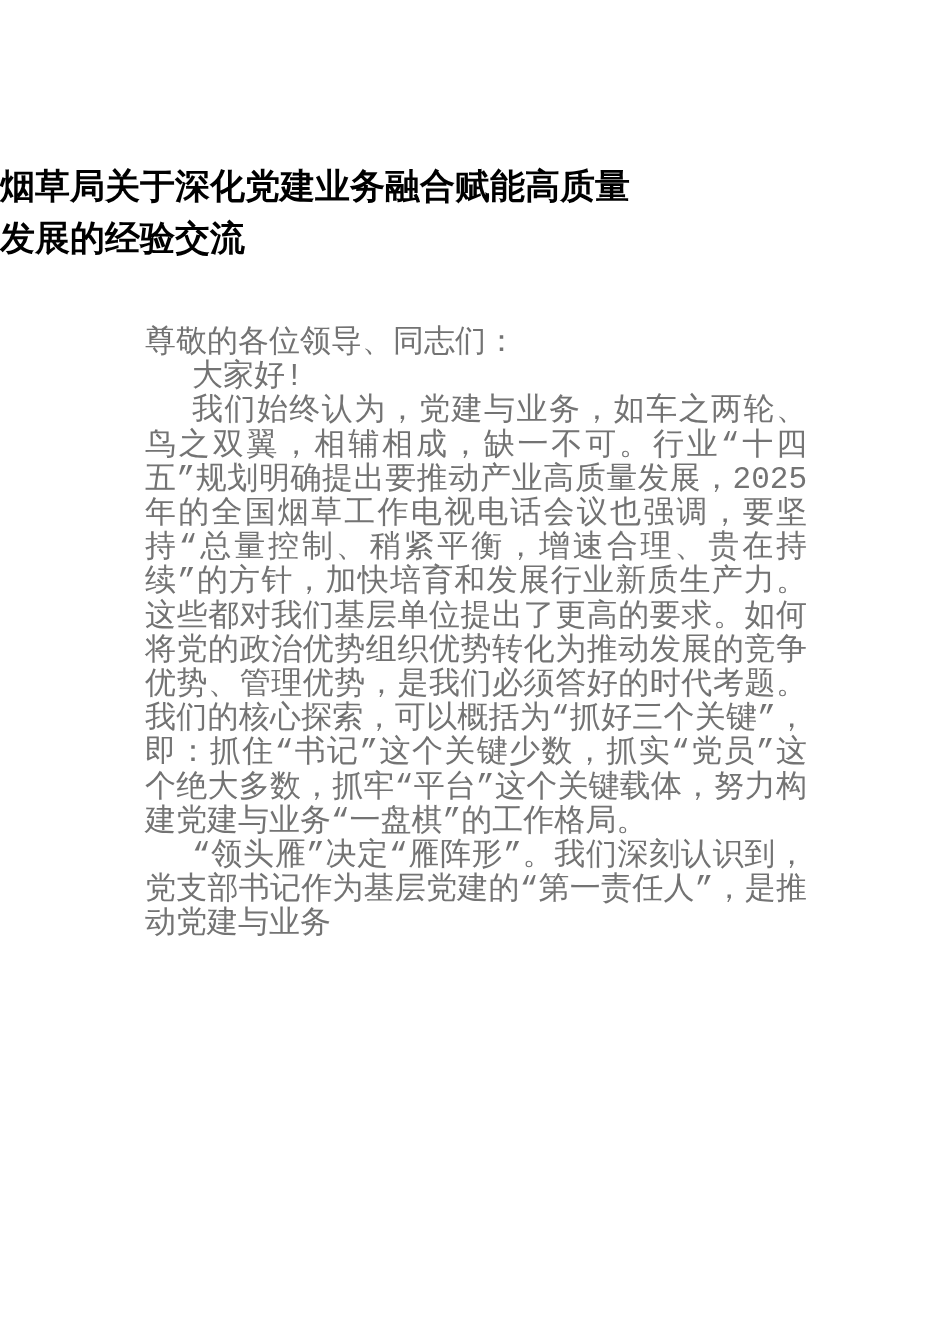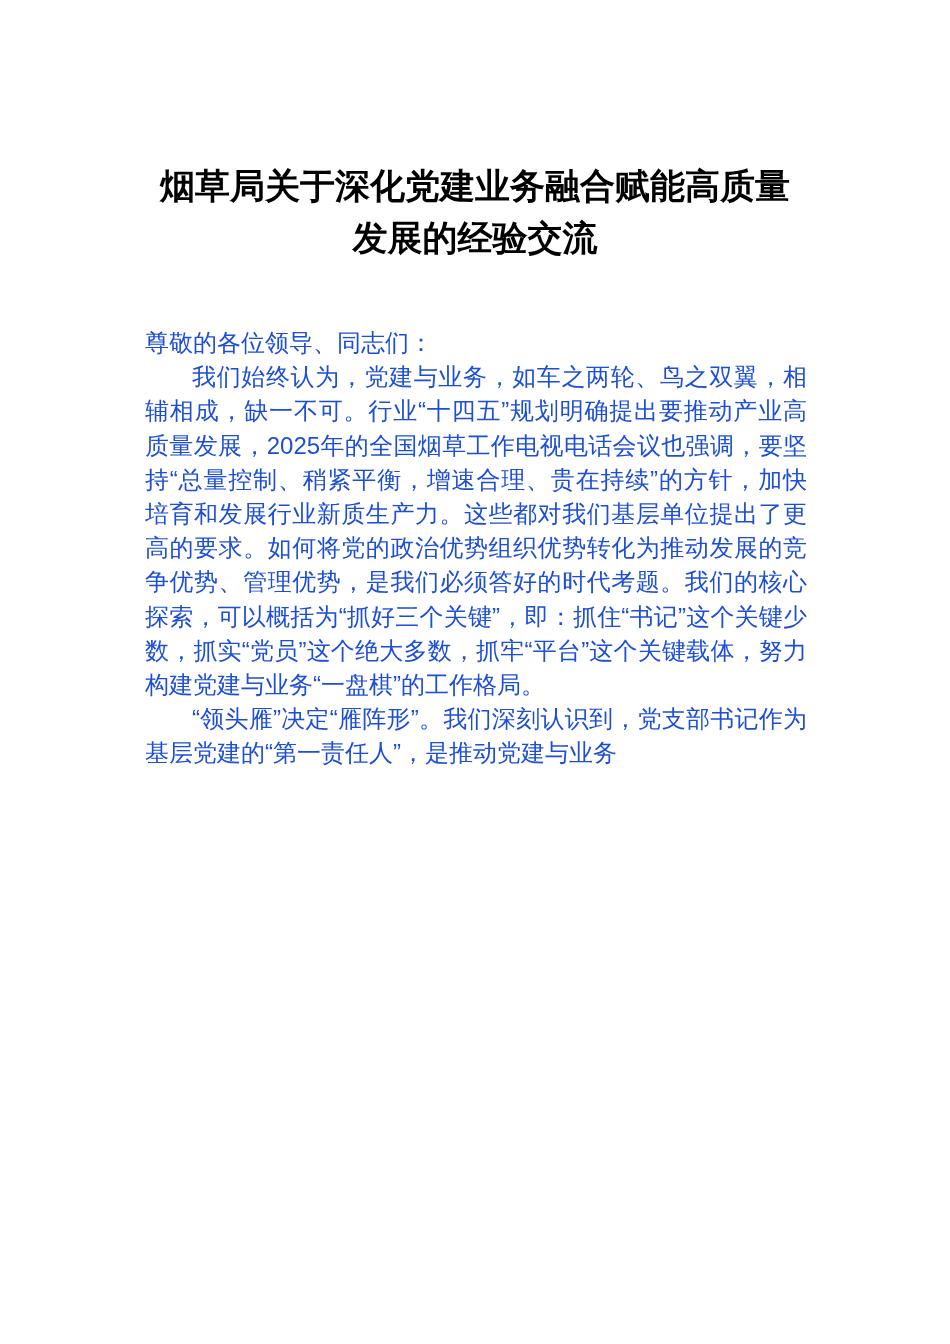--- a/index.html
+++ b/index.html
@@ -2,42 +2,43 @@
 <html><head>
 <meta charset="utf-8">
 <style>
   html, body { margin: 0; padding: 0; background: #ffffff; }
   body { width: 950px; height: 1344px; overflow: hidden; position: relative; }
   .page {
     position: absolute; left: 0; top: 0; width: 950px; height: 1344px;
     background: #ffffff; color: #000000;
   }
   .title {
-    position: absolute; left: 0; width: 950px; text-align: center;
+    position: absolute; left: 0; width: 950px; 
     font-family: "DejaVu Serif", "Liberation Serif", serif;
     font-weight: bold; font-size: 35px; letter-spacing: 0px;
     color: #000;
   }
   .title.l1 { top: 163px; }
   .title.l2 { top: 215px; }
   .body {
     position: absolute; left: 145px; top: 326px; width: 662px;
-    font-family: Liberation Sans, sans-serif;
-    font-size: 24px; line-height: 34.2px; color: #1d4ed8;
+    font-family: Liberation Mono, monospace;
+    font-size: 31px; line-height: 34.2px; color: #737373;
     text-align: justify; text-justify: inter-character;
   }
   .body p { margin: 0; padding: 0; }
   .indent { text-indent: 47px; }
   .heading { font-weight: bold; text-indent: 47px; }
 </style>
 </head>
 <body>
 
 <div class="page">
   <div class="title l1">烟草局关于深化党建业务融合赋能高质量</div>
   <div class="title l2">发展的经验交流</div>
 
   <div class="body">
     <p>尊敬的各位领导、同志们：</p>
+    <p class="indent">大家好!</p>
     <p class="indent">我们始终认为，党建与业务，如车之两轮、鸟之双翼，相辅相成，缺一不可。行业“十四五”规划明确提出要推动产业高质量发展，2025年的全国烟草工作电视电话会议也强调，要坚持“总量控制、稍紧平衡，增速合理、贵在持续”的方针，加快培育和发展行业新质生产力。这些都对我们基层单位提出了更高的要求。如何将党的政治优势组织优势转化为推动发展的竞争优势、管理优势，是我们必须答好的时代考题。我们的核心探索，可以概括为“抓好三个关键”，即：抓住“书记”这个关键少数，抓实“党员”这个绝大多数，抓牢“平台”这个关键载体，努力构建党建与业务“一盘棋”的工作格局。</p>
     <p class="indent">“领头雁”决定“雁阵形”。我们深刻认识到，党支部书记作为基层党建的“第一责任人”，是推动党建与业务</p>
   </div>
 </div>
 
 </body></html>

